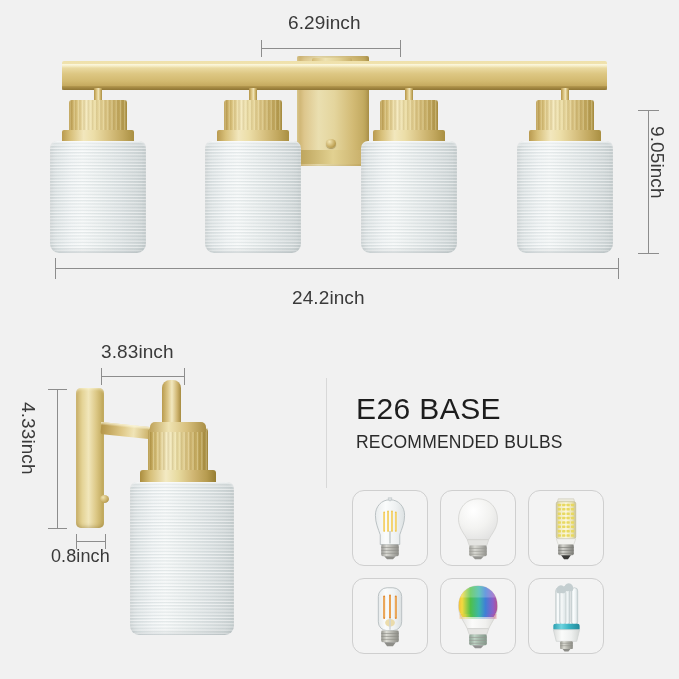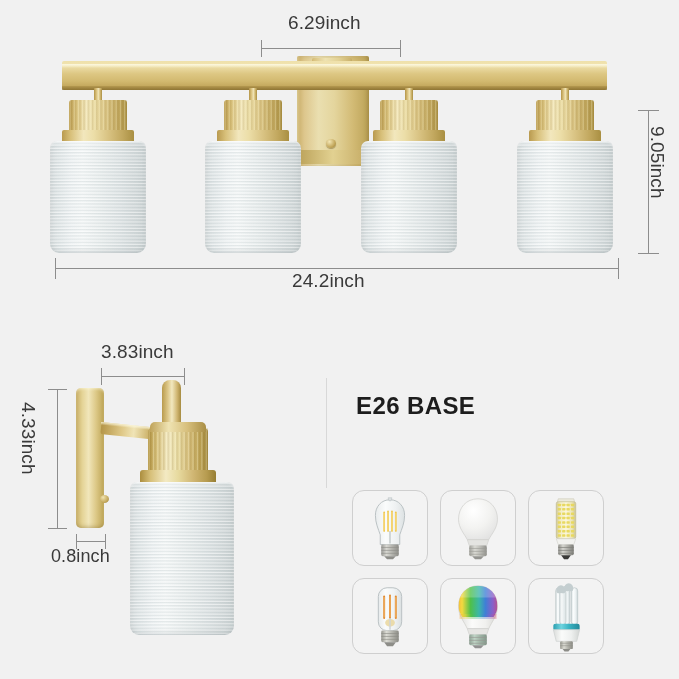--- a/index.html
+++ b/index.html
@@ -78,22 +78,22 @@
     width:76px;height:76px;
     border:1px solid #cfcfcf;
     border-radius:12px;
     background:#f3f3f3;
     box-sizing:border-box;
   }
   .bulb-tile svg{display:block;width:100%;height:100%;}
 
   .heading-e26{
     position:absolute;
-    font-size:24px;
-    font-weight:bold;
+    font-size:30px;
+    font-weight:normal;
     color:#1d1d1d;
     letter-spacing:.4px;
     white-space:nowrap;
   }
   .sub-line{
     position:absolute;
     font-size:17.5px;
     color:#2b2b2b;
     letter-spacing:.2px;
     white-space:nowrap;
@@ -187,21 +187,21 @@
     </div>
 
     <div class="dline-v" style="left:648px;top:110px;height:143px;"></div>
     <div class="tick-h" style="left:638px;top:110px;width:21px;"></div>
     <div class="tick-h" style="left:638px;top:253px;width:21px;"></div>
     <div class="dim-label dim-vert" style="left:668px;top:126px;">9.05inch</div>
 
     <div class="dline-h" style="left:55px;top:268px;width:564px;"></div>
     <div class="tick-v" style="left:55px;top:258px;height:21px;"></div>
     <div class="tick-v" style="left:618px;top:258px;height:21px;"></div>
-    <div class="dim-label" style="left:292px;top:270px;">24.2inch</div>
+    <div class="dim-label" style="left:292px;top:287px;">24.2inch</div>
   </div>
 
   <div class="abs" style="left:0;top:330px;width:330px;height:349px;">
 
     <div class="dim-label" style="left:101px;top:11px;">3.83inch</div>
     <div class="dline-h" style="left:101px;top:46px;width:84px;"></div>
     <div class="tick-v" style="left:101px;top:38px;height:17px;"></div>
     <div class="tick-v" style="left:184px;top:38px;height:17px;"></div>
 
     <div class="dline-v" style="left:57px;top:59px;height:139px;"></div>
@@ -253,20 +253,21 @@
     <div class="tick-v" style="left:76px;top:204px;height:15px;"></div>
     <div class="tick-v" style="left:105px;top:204px;height:15px;"></div>
     <div class="dim-label small" style="left:51px;top:216px;">0.8inch</div>
   </div>
 
   <div class="abs" style="left:326px;top:378px;width:1px;height:110px;background:#d8d8d8;"></div>
 
   <div class="abs" style="left:340px;top:380px;width:339px;height:299px;">
 
     <div class="heading-e26" style="left:16px;top:12px;">E26 BASE</div>
+    <div class="sub-line" style="left:16px;top:52px;">RECOMMENDED BULBS</div>
 
     <div class="bulb-tile" style="left:12px;top:110px;">
       <svg viewBox="0 0 76 76">
         <defs>
           <linearGradient id="g-clear" x1="0" y1="0" x2="1" y2="0">
             <stop offset="0" stop-color="#e9eced"></stop>
               <stop offset=".35" stop-color="#fafcfc"></stop>
             <stop offset=".7" stop-color="#eef1f2"></stop>
               <stop offset="1" stop-color="#dde2e3"></stop>
           </linearGradient>

